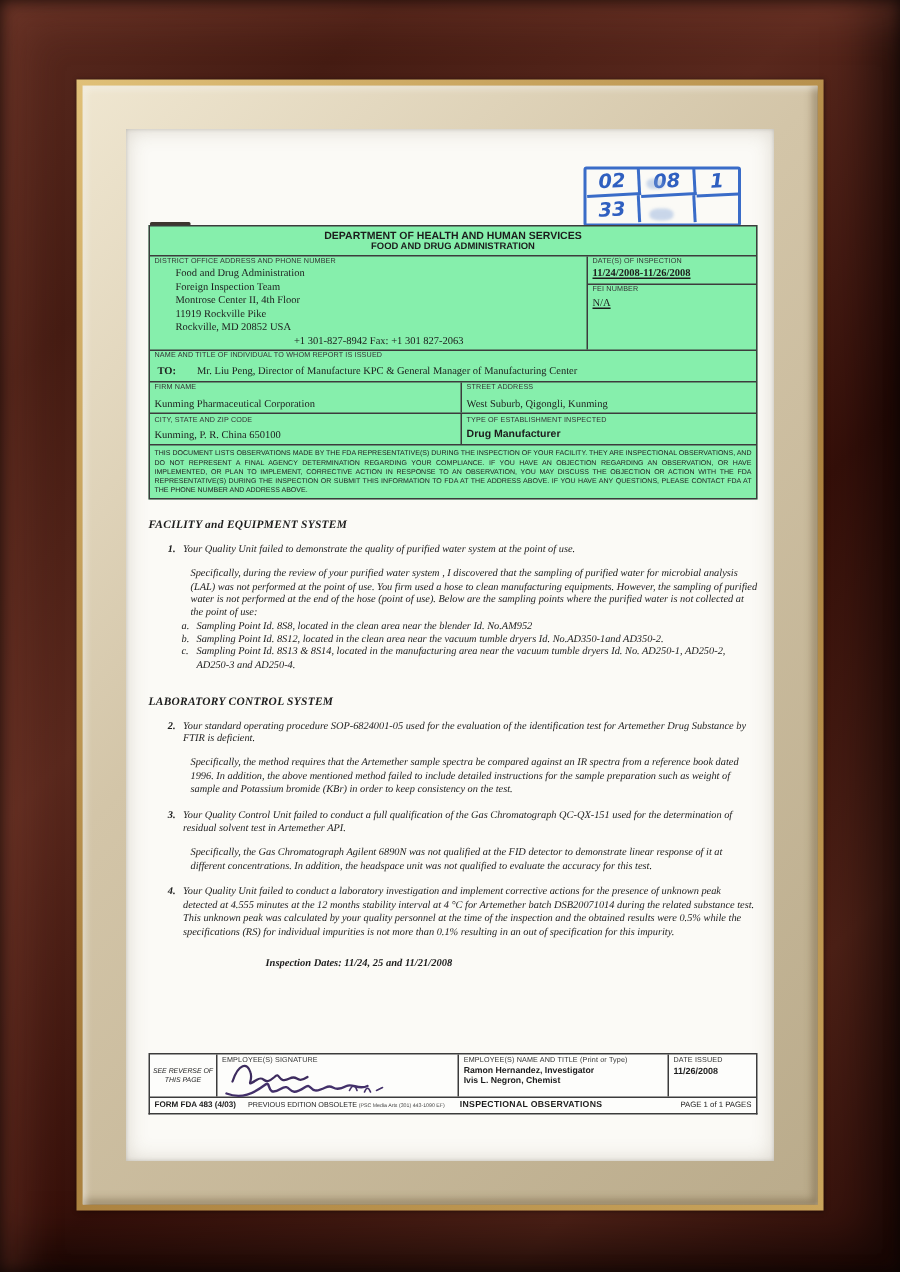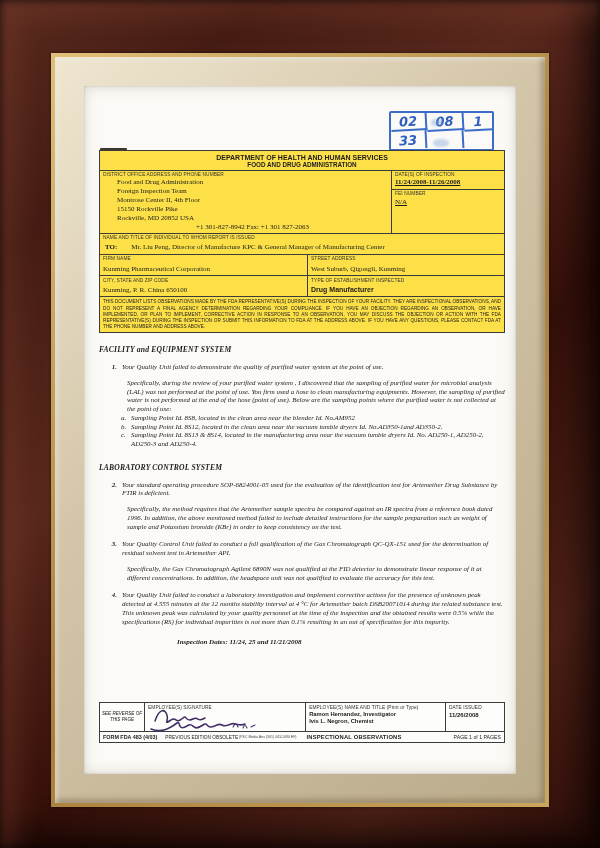--- a/index.html
+++ b/index.html
@@ -43,21 +43,21 @@
   .stamp-blob1 { left:40px; top:6px; width:12px; height:7px; }
   .stamp-blob2 { left:42px; top:26px; width:16px; height:8px; }
 
   .smudge { position:absolute; left:16px; top:62px; width:27px; height:4px; background:#1b130c; opacity:.85; border-radius:1px; }
 
   .lbl { font-family:"Liberation Sans", sans-serif; font-size:4.8px; color:#333; letter-spacing:.1px; line-height:1.3; }
   .val-serif { font-size:7px; line-height:1.25;text-decoration:underline; }
   .val-bold { font-weight:bold; }
   .val-sans { font-family:"Liberation Sans", sans-serif; font-size:6.4px; font-weight:bold; }
 
-  .main-table { position:relative; margin-top:64px; border:1px solid #3c3c3c; background:#fde047; }
+  .main-table { position:relative; margin-top:64px; border:1px solid #3c3c3c; background:#86efac; }
   .hdr-row { border-bottom:1px solid #3c3c3c; text-align:center; padding:2.5px 0 2px;
     font-family:"Liberation Sans", sans-serif; font-weight:bold; }
   .hdr-dept { font-size:7px; }
   .hdr-agency { font-size:6.3px; }
 
   .addr-row { display:flex; }
   .addr-left { flex:1; border-right:1px solid #3c3c3c; padding:1.5px 3px 2px; }
   .addr-lines { padding-left:14px; font-size:7px; line-height:1.27; }
   .addr-right { width:112px; display:flex; flex-direction:column; }
   .date-cell { border-bottom:1px solid #3c3c3c; padding:1.5px 3px 2px; }
@@ -138,21 +138,21 @@
           <div class="hdr-agency">FOOD AND DRUG ADMINISTRATION</div>
         </div>
 
         <div class="addr-row">
           <div class="addr-left">
             <div class="lbl">DISTRICT OFFICE ADDRESS AND PHONE NUMBER</div>
             <div class="addr-lines">
               <div>Food and Drug Administration</div>
               <div>Foreign Inspection Team</div>
               <div>Montrose Center II, 4th Floor</div>
-              <div>15150 Rockville Pike</div>
+              <div>11919 Rockville Pike</div>
               <div>Rockville, MD 20852 USA</div>
             </div>
             <div class="phone-line">+1 301-827-8942   Fax: +1 301 827-2063</div>
           </div>
           <div class="addr-right">
             <div class="date-cell">
               <div class="lbl">DATE(S) OF INSPECTION</div>
               <div class="val-serif val-bold">11/24/2008-11/26/2008</div>
             </div>
             <div class="fei-cell">

